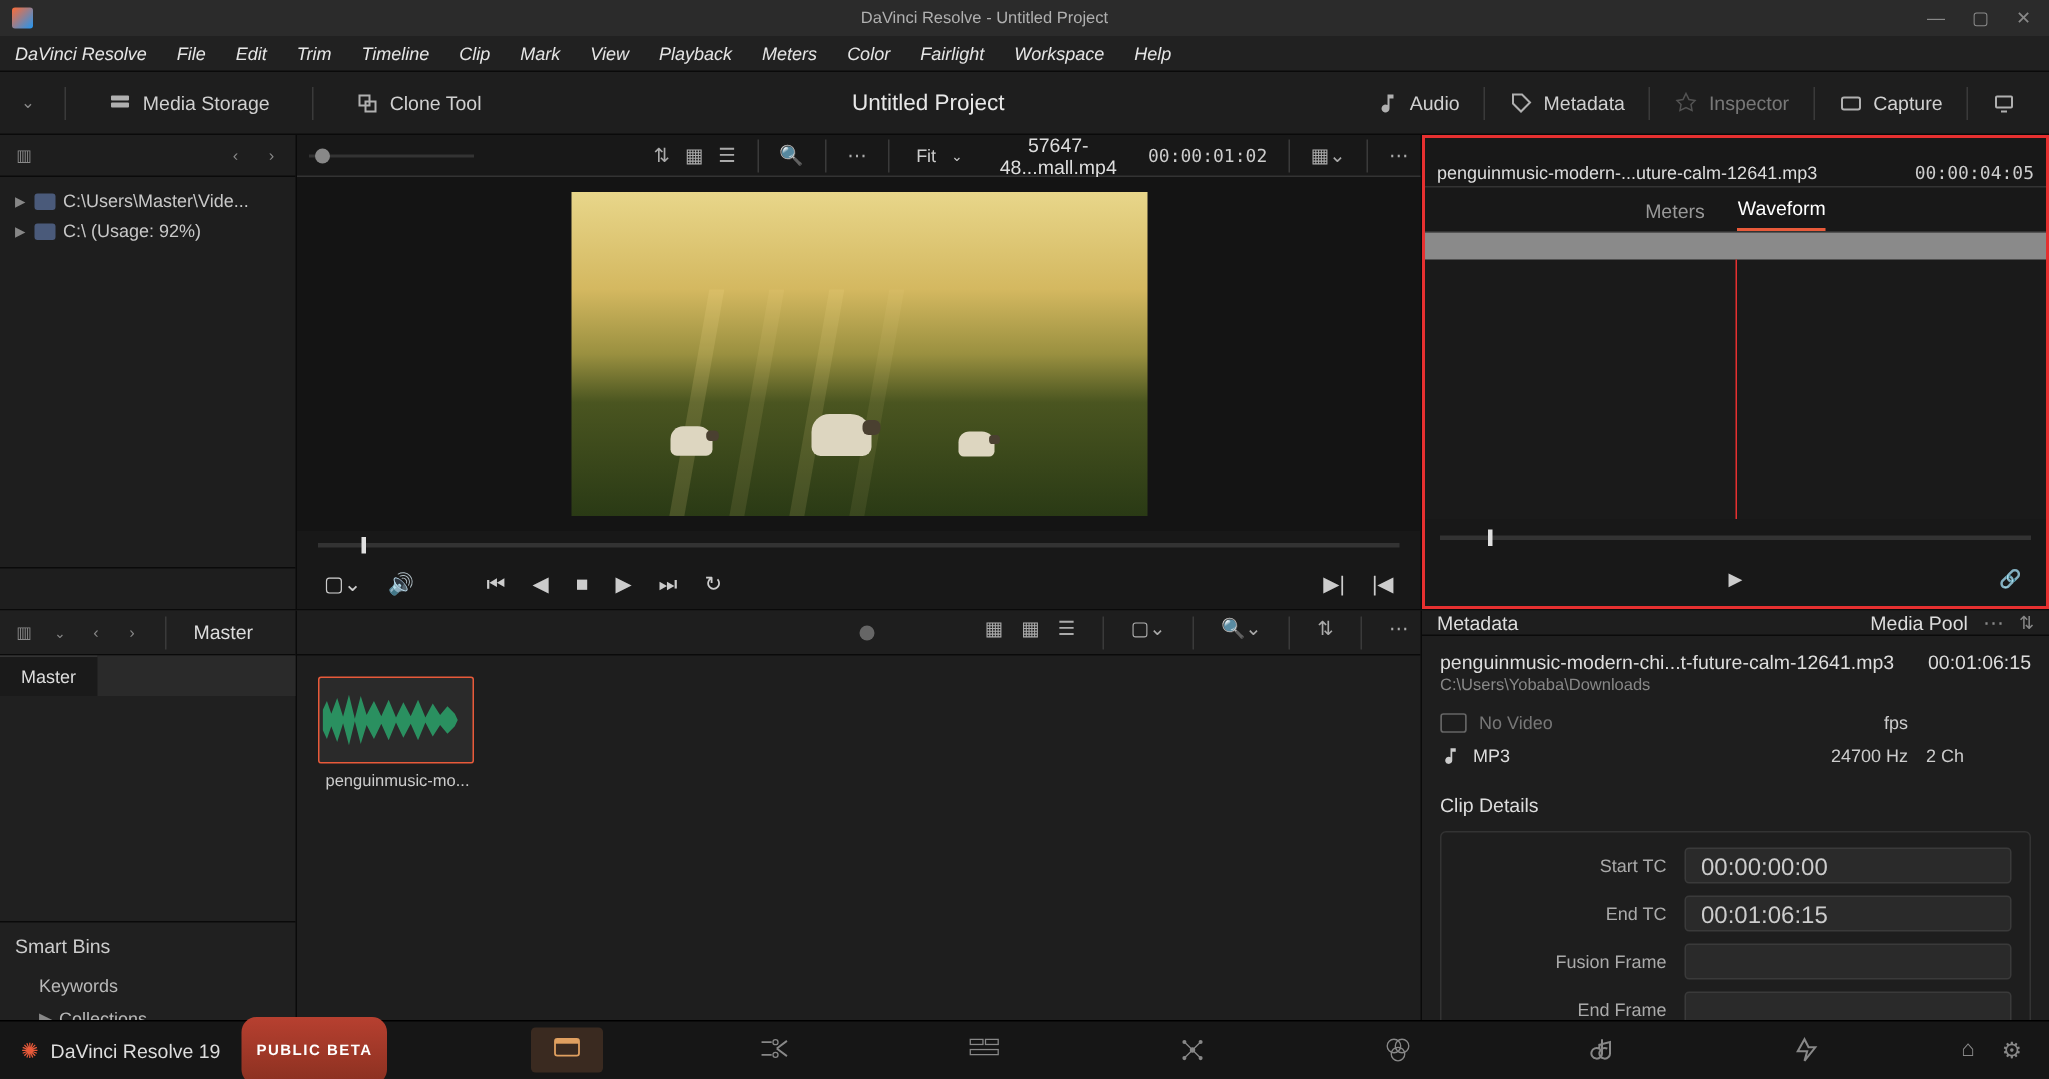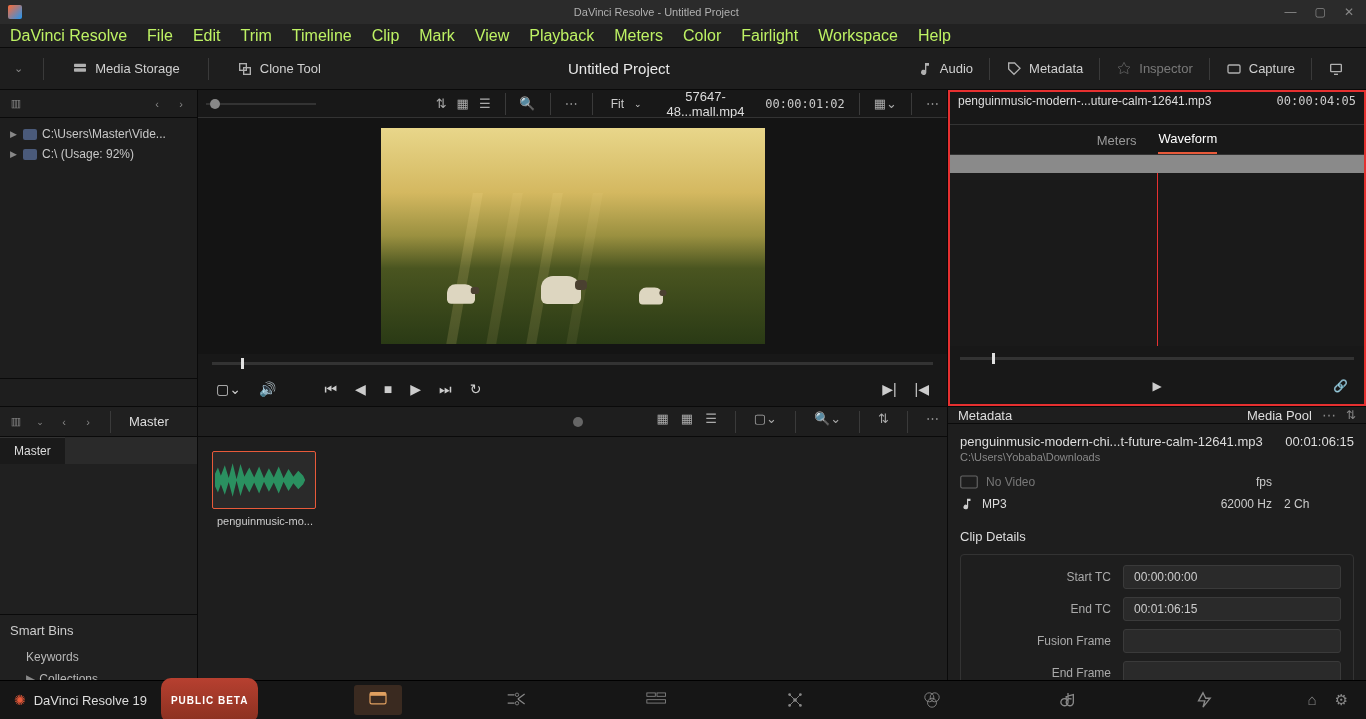--- a/index.html
+++ b/index.html
@@ -3,21 +3,21 @@
 <meta charset="utf-8">
 <style>
 * { margin: 0; padding: 0; box-sizing: border-box; font-family: -apple-system, BlinkMacSystemFont, "Segoe UI", Arial, sans-serif; }
 body { background: #1a1a1a; color: #c0c0c0; font-size: 12px; overflow: hidden; width: 1366px; height: 719px; }
 .title-bar { background: #2b2b2b; height: 24px; display: flex; align-items: center; padding: 0 8px; }
 .title-bar .app-icon { width: 14px; height: 14px; background: linear-gradient(135deg,#ff6b35,#2196f3); border-radius: 2px; margin-right: 6px; }
 .title-bar .title { color: #b0b0b0; font-size: 11px; flex: 1; text-align: center; }
 .win-ctrl { display: flex; gap: 18px; padding-right: 4px; }
 .win-ctrl span { color: #888; font-size: 12px; cursor: pointer; }
 .menu-bar { background: #212121; height: 24px; display: flex; align-items: center; padding-left: 10px; gap: 20px; border-bottom: 1px solid #0a0a0a; }
-.menu-bar span { color: #bef264; font-size: 16px; cursor: pointer; }
+.menu-bar span { color: #e5e5e5; font-size: 12px; cursor: pointer; font-style: italic; }
 .top-toolbar { background: #1e1e1e; height: 42px; display: flex; align-items: center; border-bottom: 1px solid #0a0a0a; }
 .tb-left { display: flex; align-items: center; gap: 14px; padding-left: 14px; }
 .tb-left .chev { color: #888; font-size: 11px; }
 .tb-item { display: flex; align-items: center; gap: 7px; color: #d0d0d0; font-size: 13px; cursor: pointer; padding: 4px 8px; }
 .tb-item svg, .icon-slot svg { width: 16px; height: 16px; fill: #b0b0b0; }
 .tb-sep { width: 1px; height: 22px; background: #3a3a3a; margin: 0 6px; }
 .tb-center { flex: 1; text-align: center; color: #e8e8e8; font-size: 15px; font-weight: 500; }
 .tb-right { display: flex; align-items: center; gap: 2px; padding-right: 14px; }
 .main { display: flex; height: 316px; background: #181818; }
 .browser-pane { width: 198px; background: #1e1e1e; border-right: 1px solid #0a0a0a; display: flex; flex-direction: column; }
@@ -39,21 +39,21 @@
 .preview-img::before { content:''; position:absolute; left:20%; top:30%; width:10px; height:180px; background: rgba(255,230,150,0.15); box-shadow: 40px 0 0 rgba(255,230,150,0.1), 80px 0 0 rgba(255,230,150,0.12), 120px 0 0 rgba(255,230,150,0.08); transform: skewX(-10deg); }
 .sheep { position:absolute; width:40px; height:28px; background:#ddd6c0; border-radius:12px 14px 6px 6px; bottom:40px; }
 .sheep::after { content:''; position:absolute; right:-6px; top:4px; width:12px; height:10px; background:#4a4030; border-radius:4px;}
 .scrub-bar { height: 18px; position: relative; margin: 0 14px; }
 .scrub-track { position: absolute; top: 8px; left: 0; right: 0; height: 3px; background: #333; }
 .scrub-thumb { position: absolute; top: 4px; width: 3px; height: 11px; background: #e0e0e0; }
 .transport { height: 34px; display: flex; align-items: center; justify-content: center; gap: 18px; padding: 0 18px; }
 .transport .tbtn { color: #ccc; font-size: 14px; cursor: pointer; }
 .transport .spacer { flex: 1; }
 .audio-pane { flex: 1; background: #181818; display: flex; flex-direction: column; border: 2px solid #e63030; }
-.ap-head { height: 28px; display: flex; align-items: flex-end; padding: 16px 8px; border-bottom: 1px solid #333; }
+.ap-head { height: 28px; display: flex; align-items: flex-start; padding: 16px 8px; border-bottom: 1px solid #333; }
 .ap-name { flex: 1; color: #ddd; font-size: 12px; overflow: hidden; white-space: nowrap; }
 .ap-tabs { height: 30px; display: flex; align-items: flex-end; justify-content: center; gap: 22px; border-bottom: 1px solid #333; }
 .ap-tab { color: #999; font-size: 13px; padding: 6px 0; cursor: pointer; }
 .ap-tab.active { color: #fff; border-bottom: 2px solid #e85a3a; }
 .wave-area { flex: 1; background: #1a1a1a; position: relative; }
 .wave-mini { height: 18px; background: #8a8a8a; margin: 0; }
 .playhead-red { position: absolute; top: 18px; bottom: 0; width: 1px; background: #e63030; left: 50%; }
 .ap-scrub { height: 18px; margin: 4px 10px 0; position: relative; }
 .ap-scrub-track { position:absolute; top:7px; left:0; right:0; height:3px; background:#333;}
 .ap-scrub-thumb { position:absolute; top:3px; width:3px; height:11px; background:#e0e0e0; left:8%;}
@@ -88,21 +88,21 @@
 .meta-name-row { color:#ddd; font-size:13px; display:flex; justify-content:space-between;}
 .meta-path { color:#888; font-size:11px; margin-top:2px;}
 .meta-grid { margin-top:12px; display:grid; grid-template-columns: 1fr 90px 70px; gap:8px 12px; font-size:12px;}
 .meta-grid .novideo { color:#777; display:flex; align-items:center; gap:8px;}
 .meta-grid .mp3 { color:#ddd; display:flex; align-items:center; gap:8px;}
 .clip-details { margin-top:18px; }
 .clip-details .cd-hdr { color:#ddd; font-size:13px; margin-bottom:10px;}
 .cd-box { border:1px solid #333; border-radius:4px; padding:10px 12px; }
 .cd-row { display:flex; align-items:center; margin-bottom:8px; }
 .cd-row .k { width:150px; text-align:right; color:#aaa; font-size:12px; padding-right:12px;}
-.cd-row .v { flex:1; background:#2a2a2a; border:1px solid #3a3a3a; border-radius:3px; padding:4px 10px; color:#ccc; font-size:12px; height:24px;}
+.cd-row .v { flex:1; background:#2a2a2a; border:1px solid #3a3a3a; border-radius:3px; padding:4px 10px; color:#ccc; font-size:16px; height:24px;}
 .page-bar { position:absolute; bottom:0; left:0; right:0; height:39px; background:#161616; border-top:1px solid #000; display:flex; align-items:center; }
 .pb-brand { display:flex; align-items:center; gap:8px; padding:0 14px; }
 .pb-logo { font-size:14px; color:#e85a3a;}
 .pb-text { color:#ddd; font-size:13px; font-weight:500;}
 .pb-beta { background:linear-gradient(#b74030,#8a3020); color:#fff; font-size:10px; letter-spacing:1px; border-radius:10px; padding:17px 10px; margin-left:6px; font-weight:600;}
 .pb-pages { flex:1; display:flex; justify-content:center; gap:90px; }
 .pb-pages .pg { color:#888; font-size:16px; cursor:pointer; padding:6px 14px; border-radius:3px;}
 .pb-pages .pg.active { background:#3a2a20; color:#e0a060;}
 .pb-right { display:flex; gap:18px; padding-right:18px; color:#888; font-size:15px;}
 svg { display:block; }
@@ -372,21 +372,21 @@
           <span>No Video</span>
         </div>
         <div style="color:#ccc;text-align:right">fps</div>
         <div></div>
         <div class="mp3">
           <svg width="14" height="14" viewBox="0 0 24 24">
               <path d="M12 3v10.55A4 4 0 1014 17V7h4V3z" fill="#ccc"></path>
             </svg>
           <span>MP3</span>
         </div>
-        <div style="color:#ccc;text-align:right">62000 Hz</div>
+        <div style="color:#ccc;text-align:right">24700 Hz</div>
         <div style="color:#ccc">2 Ch</div>
       </div>
       <div class="clip-details">
         <div class="cd-hdr">Clip Details</div>
         <div class="cd-box">
           <div class="cd-row">
               <div class="k">Start TC</div>
               <div class="v">00:00:00:00</div>
             </div>
           <div class="cd-row">

